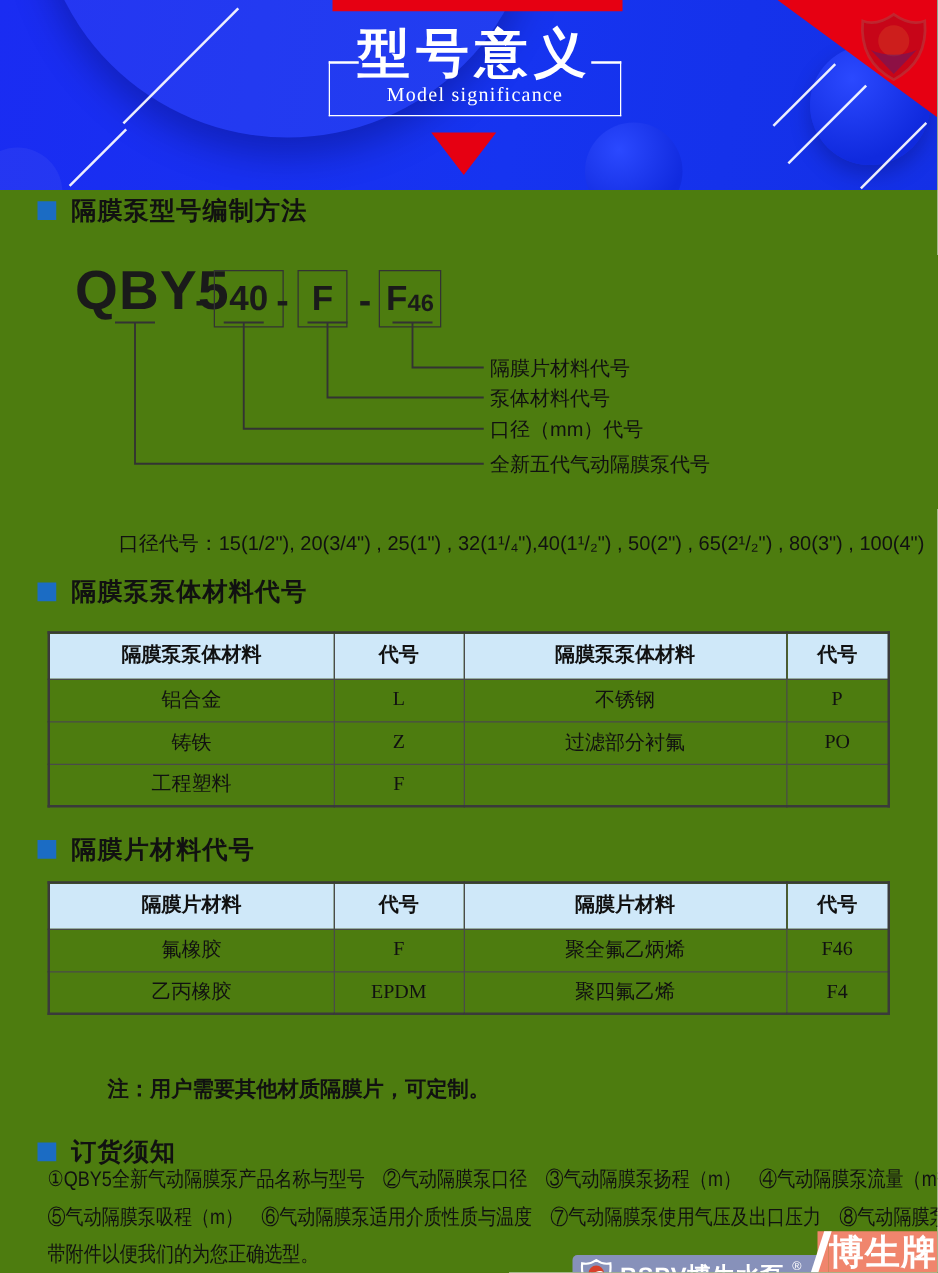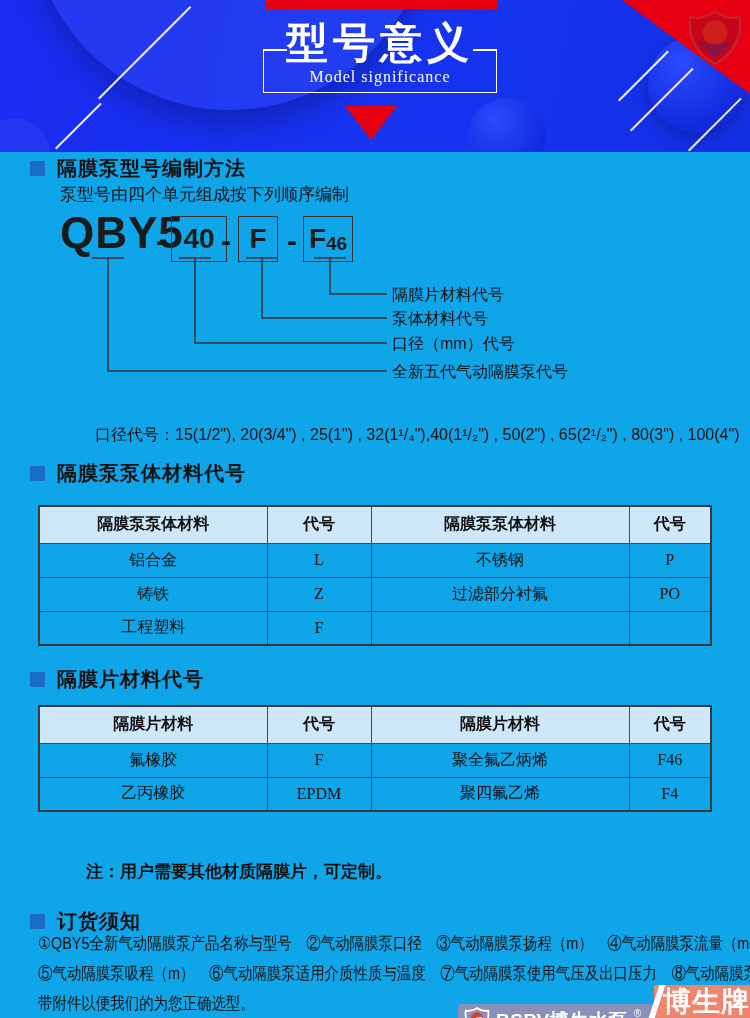--- a/index.html
+++ b/index.html
@@ -1,18 +1,18 @@
 <!DOCTYPE html>
 <html style="--banner-blue: #1634f0; --accent-red: #e60012; --bullet-blue: #1b6cc4; --table-header-bg: #cfe8f9; --footer-left: #8791ba; --footer-right: #f0856d;"><head>
 <meta charset="utf-8">
 <style>
   * { margin:0; padding:0; box-sizing:border-box; }
   html,body { background:#e8e8e8; }
   body { font-family:"Liberation Sans", sans-serif; }
-  #page { position:relative; width:750px; height:1018px; background:#0ea5e9; overflow:hidden; margin:0 auto; }
+  #page { position:relative; width:750px; height:1018px; background:#4d7c0f; overflow:hidden; margin:0 auto; }
 
   
   .banner { position:absolute; left:0; top:0; width:750px; height:152px;
             background:linear-gradient(100deg,#1a2cf2 0%, #1634f0 55%, #1430e6 100%); overflow:hidden; }
   .decor-circle { position:absolute; border-radius:50%; }
   .c1 { left:30px; top:-290px; width:400px; height:400px; background:rgba(255,255,255,0.05);
         box-shadow:0 14px 30px rgba(0,0,60,0.30); }
   .c2 { left:648px; top:36px; width:96px; height:96px;
         background:radial-gradient(circle at 35% 28%, #2b49ff 0%, #102ade 70%);
         box-shadow:0 8px 16px rgba(0,0,60,0.25); }
@@ -114,21 +114,20 @@
     <div class="title-topline tl-right"></div>
     <div class="banner-title">型号意义</div>
     <div class="banner-sub">Model significance</div>
     <div class="down-triangle"></div>
   </header>
 
   <div class="sec" style="left:30px; top:155px;">
     <span class="bullet"></span>
     <span class="sec-title">隔膜泵型号编制方法</span>
   </div>
-  <div class="plain" style="left:60px; top:183px; font-size:17px;">泵型号由四个单元组成按下列顺序编制</div>
 
   <div class="model-prefix">QBY5</div>
   <div class="model-dash" style="left:156px; top:226px;">-</div>
   <div class="model-box" style="left:171px; width:56px;">
     <span>40</span>
   </div>
   <div class="model-dash" style="left:221px; top:226px;">-</div>
   <div class="model-box" style="left:238px; width:40px;">
     <span>F</span>
   </div>

